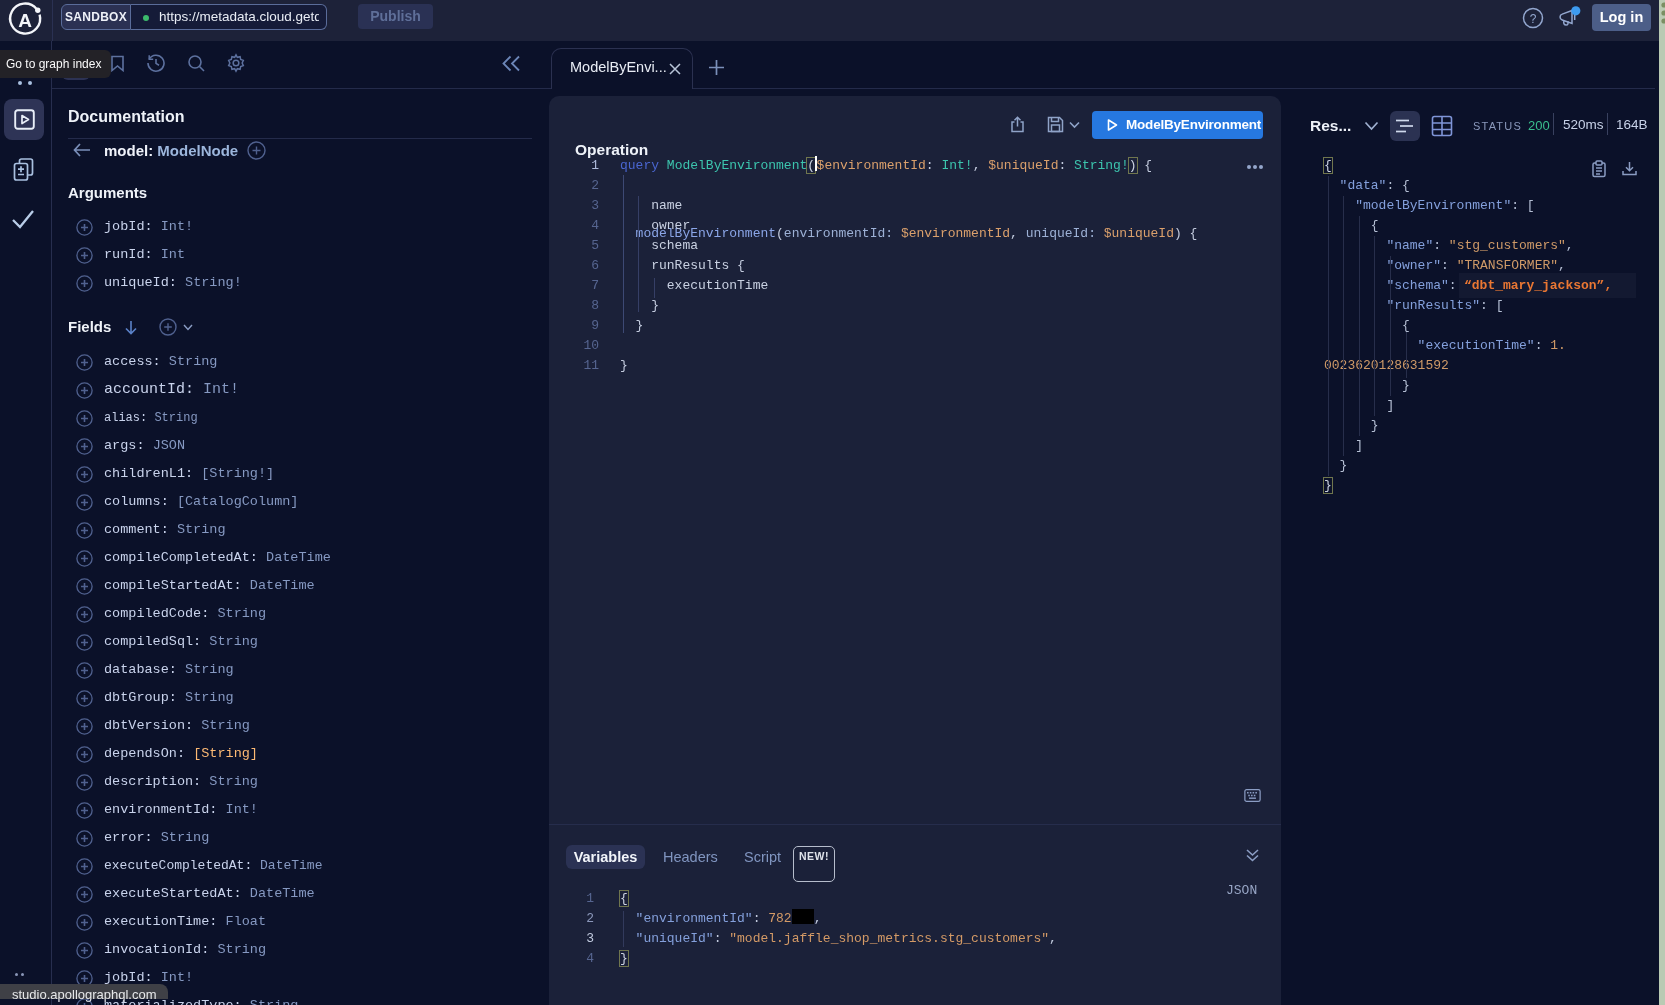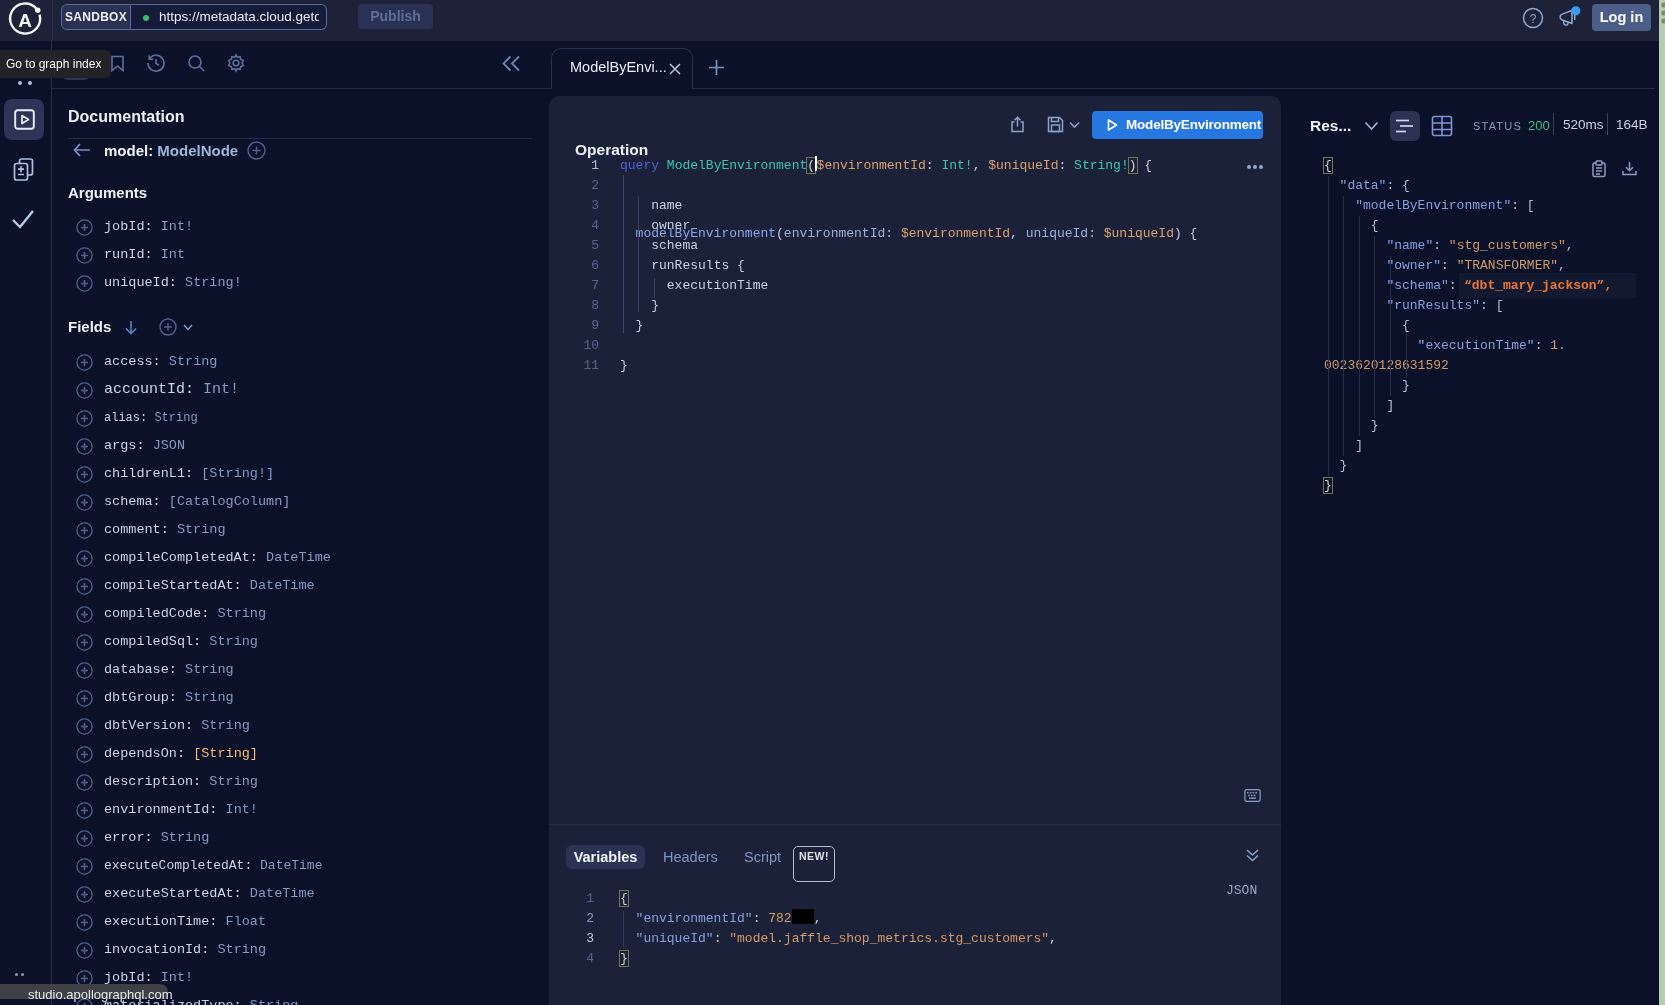--- a/index.html
+++ b/index.html
@@ -351,21 +351,21 @@
     <div class="abs mono" style="left:104px;top:437px;line-height:18px;font-size:13.5px;"><span style="color:#c9d3ec;">args:</span> <span style="color:#8699c2;">JSON</span></div>
     <svg class="abs" style="left:76px;top:465.5px;" width="17" height="17" viewBox="0 0 17 17">
       <circle cx="8.5" cy="8.5" r="7.6" fill="none" stroke="#50618f" stroke-width="1.3"></circle>
       <path d="M8.5 5 v7 M5 8.5 h7" stroke="#50618f" stroke-width="1.6"></path>
     </svg>
     <div class="abs mono" style="left:104px;top:465px;line-height:18px;font-size:13.5px;"><span style="color:#c9d3ec;">childrenL1:</span> <span style="color:#8699c2;">[String!]</span></div>
     <svg class="abs" style="left:76px;top:493.5px;" width="17" height="17" viewBox="0 0 17 17">
       <circle cx="8.5" cy="8.5" r="7.6" fill="none" stroke="#50618f" stroke-width="1.3"></circle>
       <path d="M8.5 5 v7 M5 8.5 h7" stroke="#50618f" stroke-width="1.6"></path>
     </svg>
-    <div class="abs mono" style="left:104px;top:493px;line-height:18px;font-size:13.5px;"><span style="color:#c9d3ec;">schema:</span> <span style="color:#8699c2;">[CatalogColumn]</span></div>
+    <div class="abs mono" style="left:104px;top:493px;line-height:18px;font-size:13.5px;"><span style="color:#c9d3ec;">columns:</span> <span style="color:#8699c2;">[CatalogColumn]</span></div>
     <svg class="abs" style="left:76px;top:521.5px;" width="17" height="17" viewBox="0 0 17 17">
       <circle cx="8.5" cy="8.5" r="7.6" fill="none" stroke="#50618f" stroke-width="1.3"></circle>
       <path d="M8.5 5 v7 M5 8.5 h7" stroke="#50618f" stroke-width="1.6"></path>
     </svg>
     <div class="abs mono" style="left:104px;top:521px;line-height:18px;font-size:13.5px;"><span style="color:#c9d3ec;">comment:</span> <span style="color:#8699c2;">String</span></div>
     <svg class="abs" style="left:76px;top:549.5px;" width="17" height="17" viewBox="0 0 17 17">
       <circle cx="8.5" cy="8.5" r="7.6" fill="none" stroke="#50618f" stroke-width="1.3"></circle>
       <path d="M8.5 5 v7 M5 8.5 h7" stroke="#50618f" stroke-width="1.6"></path>
     </svg>
     <div class="abs mono" style="left:104px;top:549px;line-height:18px;font-size:13.5px;"><span style="color:#c9d3ec;">compileCompletedAt:</span> <span style="color:#8699c2;">DateTime</span></div>
@@ -446,21 +446,21 @@
     <div class="abs mono" style="left:104px;top:969px;line-height:18px;font-size:13.5px;"><span style="color:#c9d3ec;">jobId:</span> <span style="color:#8699c2;">Int!</span></div>
     <svg class="abs" style="left:76px;top:997.5px;" width="17" height="17" viewBox="0 0 17 17">
       <circle cx="8.5" cy="8.5" r="7.6" fill="none" stroke="#50618f" stroke-width="1.3"></circle>
       <path d="M8.5 5 v7 M5 8.5 h7" stroke="#50618f" stroke-width="1.6"></path>
     </svg>
     <div class="abs mono" style="left:104px;top:997px;line-height:18px;font-size:13.5px;"><span style="color:#c9d3ec;">materializedType:</span> <span style="color:#8699c2;">String</span></div>
   </div>
 
 <div class="abs" style="left:0;top:50px;width:111px;height:28px;background:#232227;border-radius:0 6px 6px 0;z-index:5;color:#fafafa;font-size:12px;line-height:28px;padding-left:6px;white-space:nowrap;">Go to graph index</div>
 
-<div class="abs" style="left:0;top:984px;width:168px;height:15px;background:#3f4046;border-radius:0 8px 0 0;z-index:6;color:#e6e7e9;font-size:13px;line-height:21px;padding-left:28px;font-family:'Liberation Sans',sans-serif;">studio.apollographql.com</div>
+<div class="abs" style="left:0;top:984px;width:168px;height:15px;background:#3f4046;border-radius:0 8px 0 0;z-index:6;color:#e6e7e9;font-size:13px;line-height:21px;padding-left:12px;font-family:'Liberation Sans',sans-serif;">studio.apollographql.com</div>
 
 <div class="abs" style="left:1659px;top:0;width:6px;height:1005px;background:#b9cab3;z-index:7;"></div>
 <svg class="abs" style="left:1655px;top:0;z-index:8;" width="10" height="36" viewBox="0 0 10 36">
   <g fill="#7b8f63">
     <circle cx="9" cy="5" r="2.6"></circle>
       <circle cx="9" cy="13" r="2.6"></circle>
       <circle cx="9" cy="21" r="2.6"></circle>
   </g>
 </svg>
 

